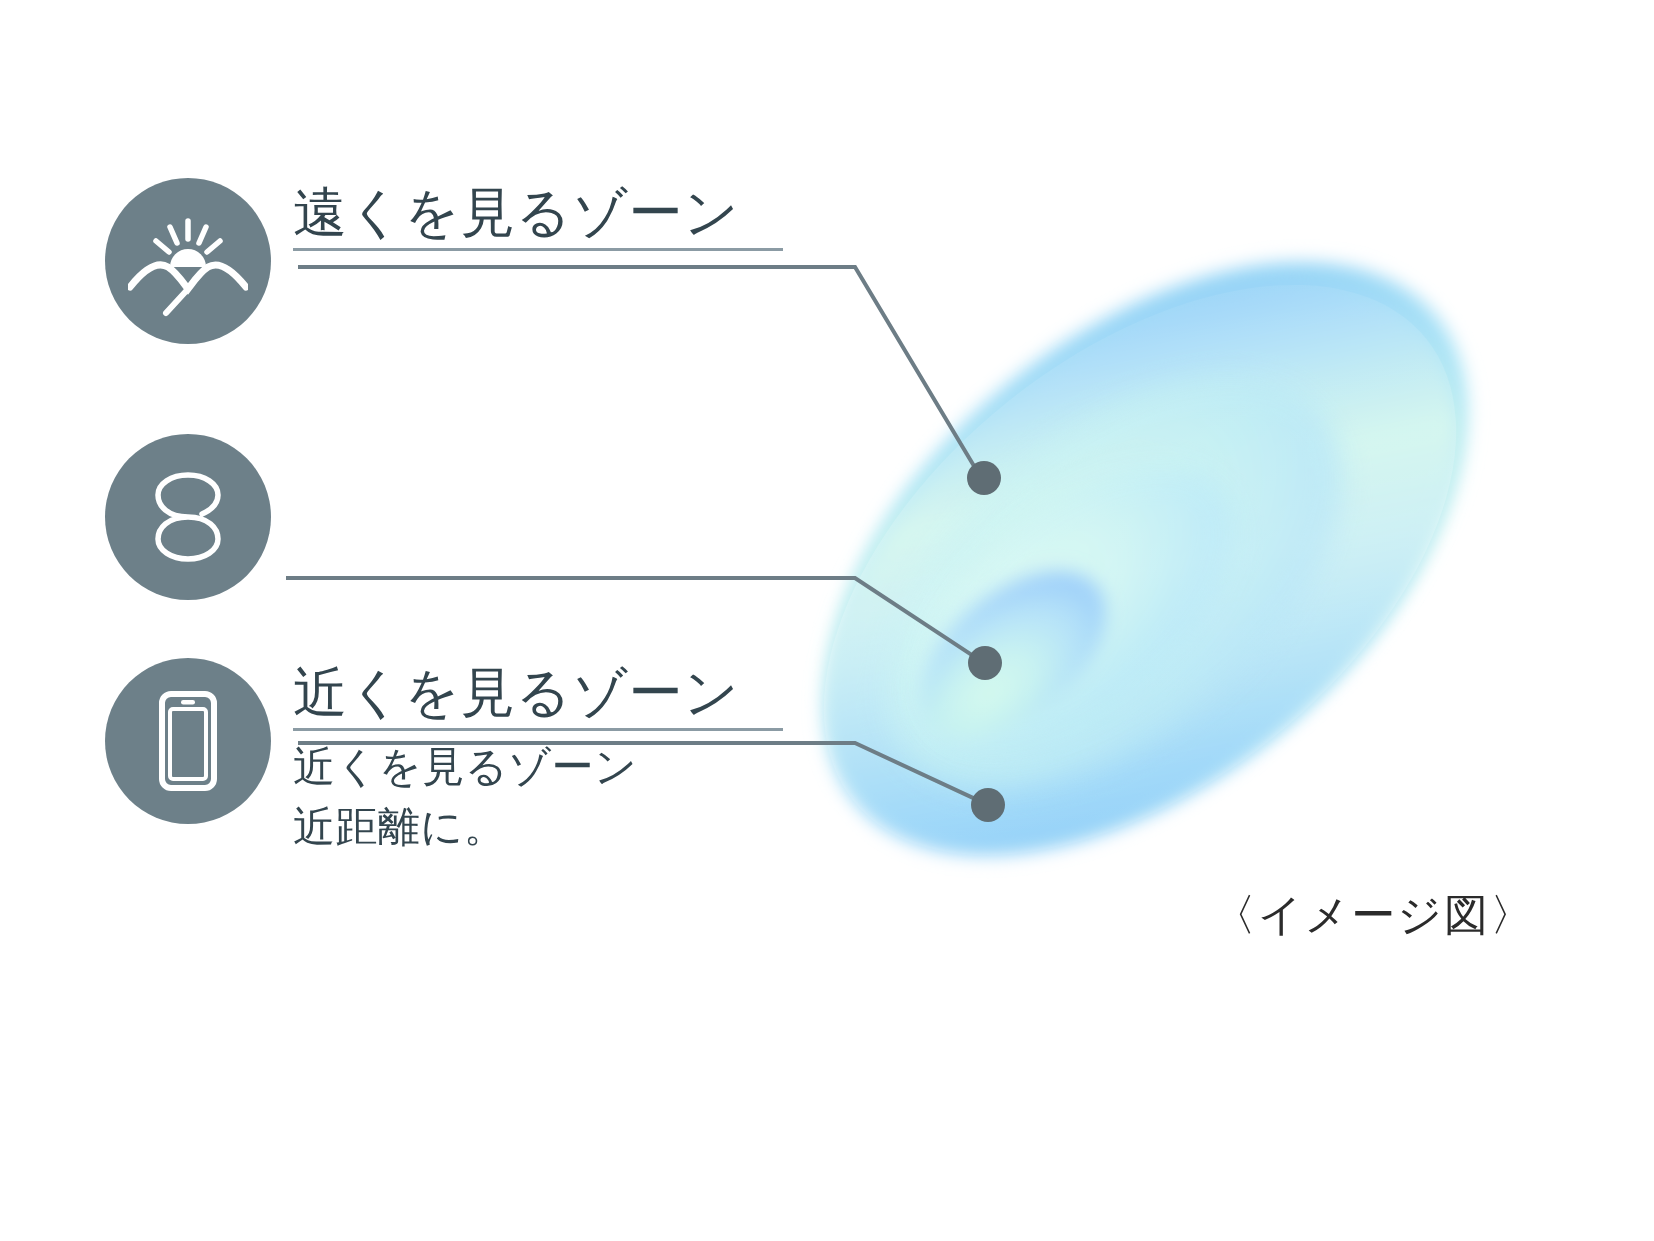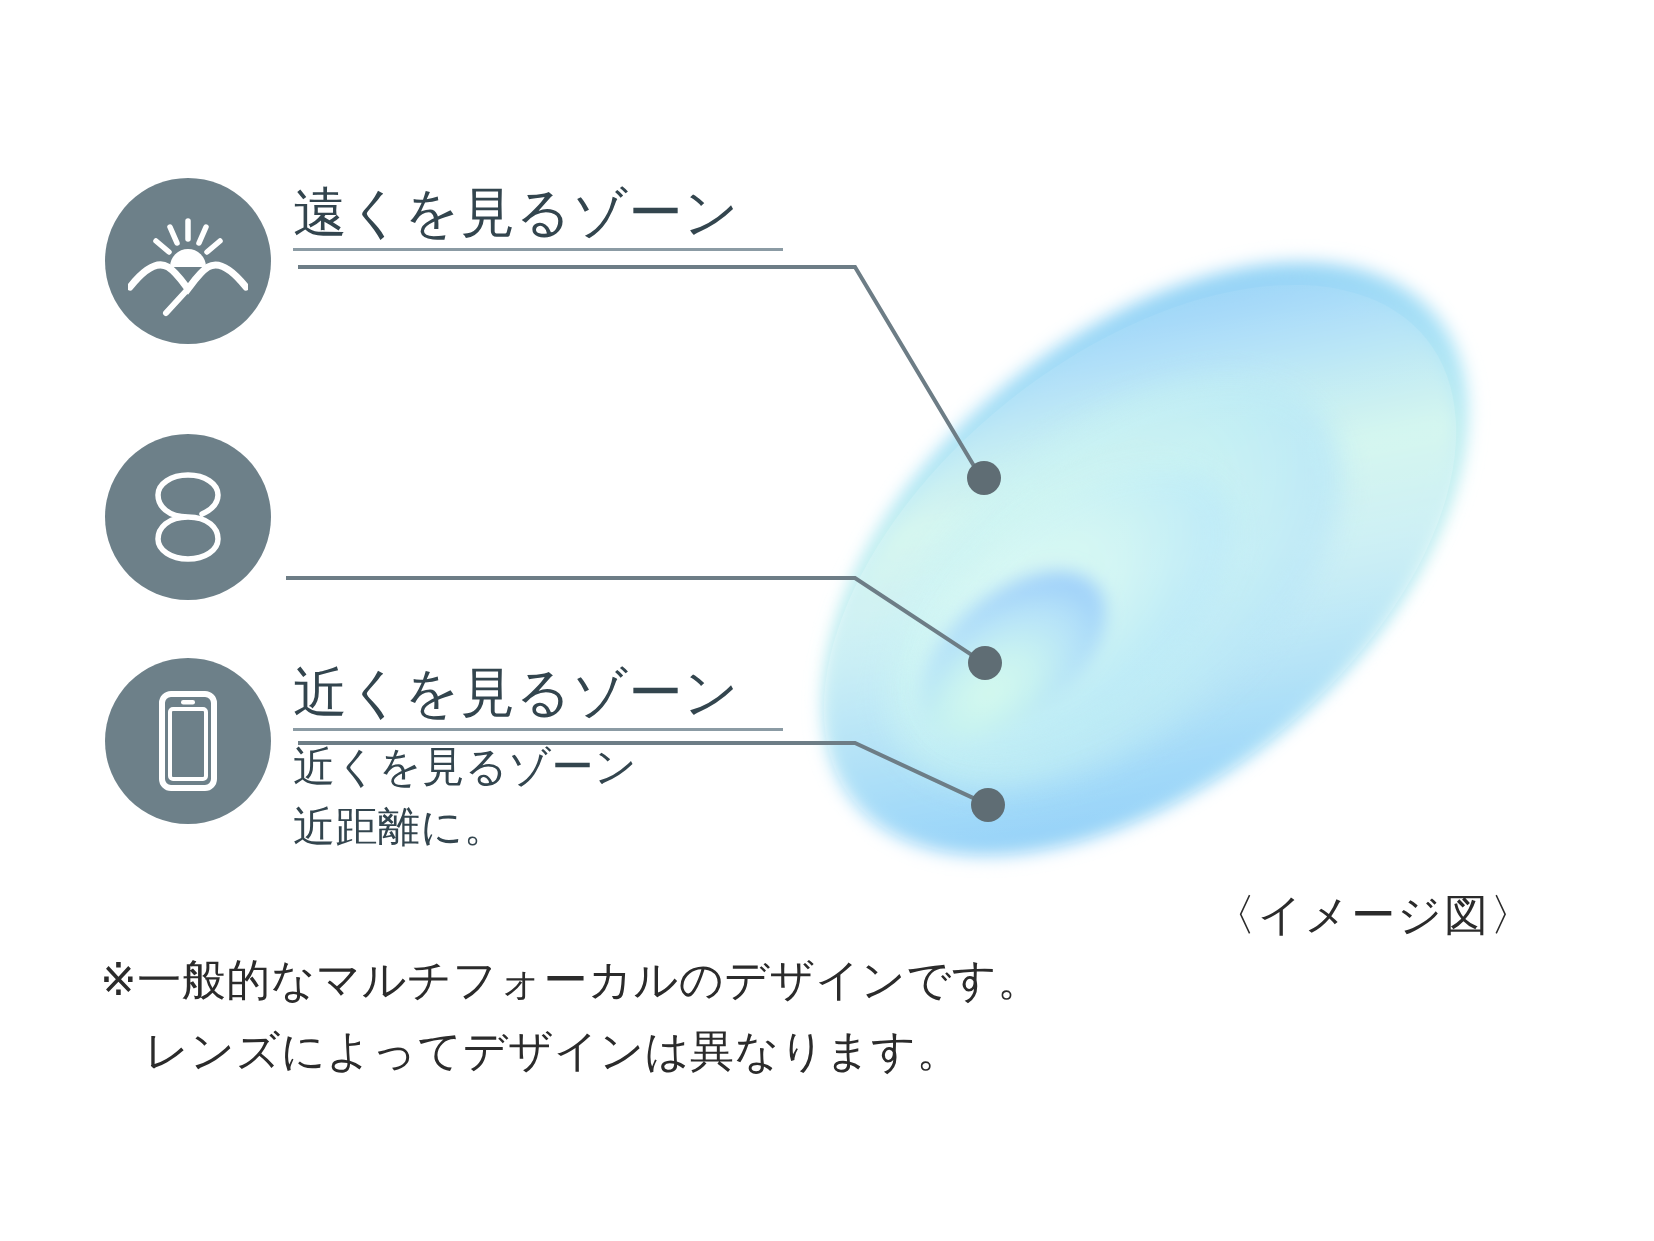--- a/index.html
+++ b/index.html
@@ -248,16 +248,14 @@
     </div>
     <div class="legend-text">
       <div class="zone-title">近くを見るゾーン</div>
       <div class="rule" id="rule-near"></div>
       <div class="zone-desc">近くを見るゾーン
 近距離に。</div>
     </div>
   </div>
 
   <div id="image-caption">〈イメージ図〉</div>
-  <div id="footnote">※一般的なマルチフォーカルのデザインです。
-　レンズによってデザインは異なります。</div>
 
 </div>
 
 </body></html>

